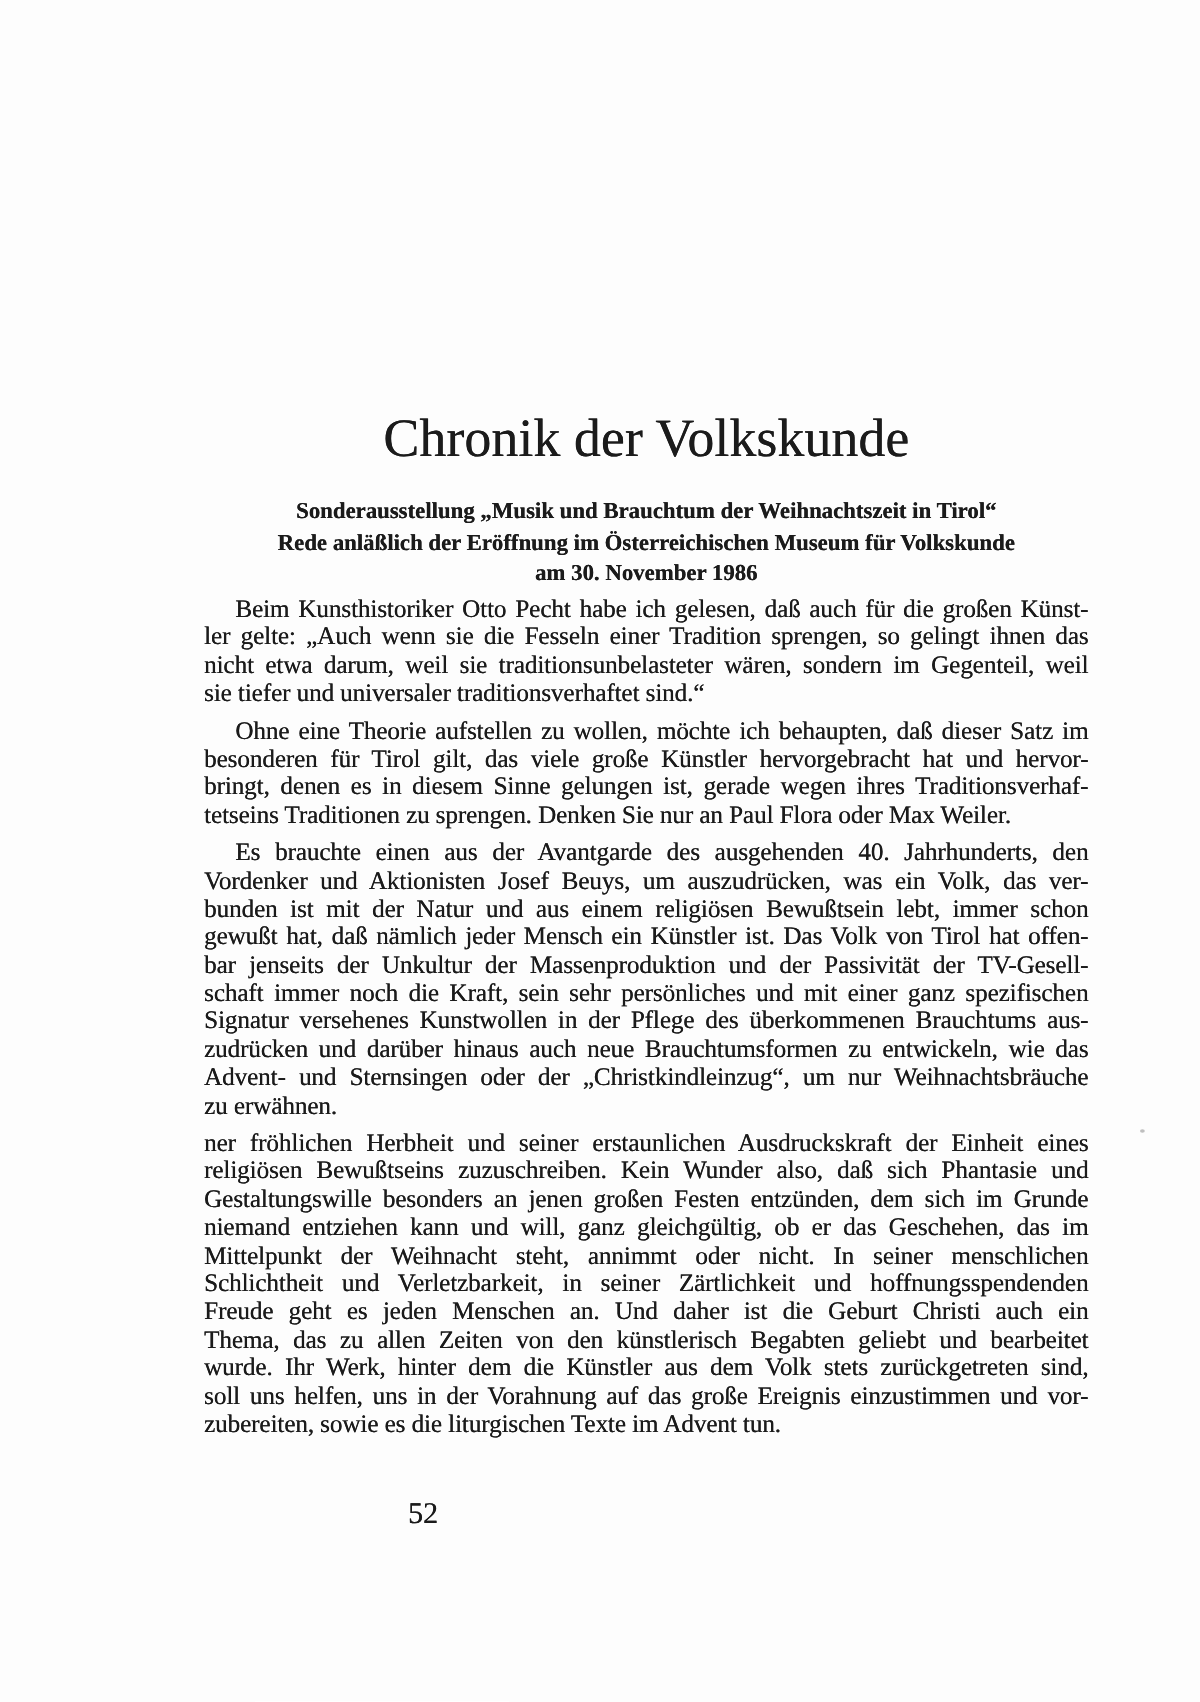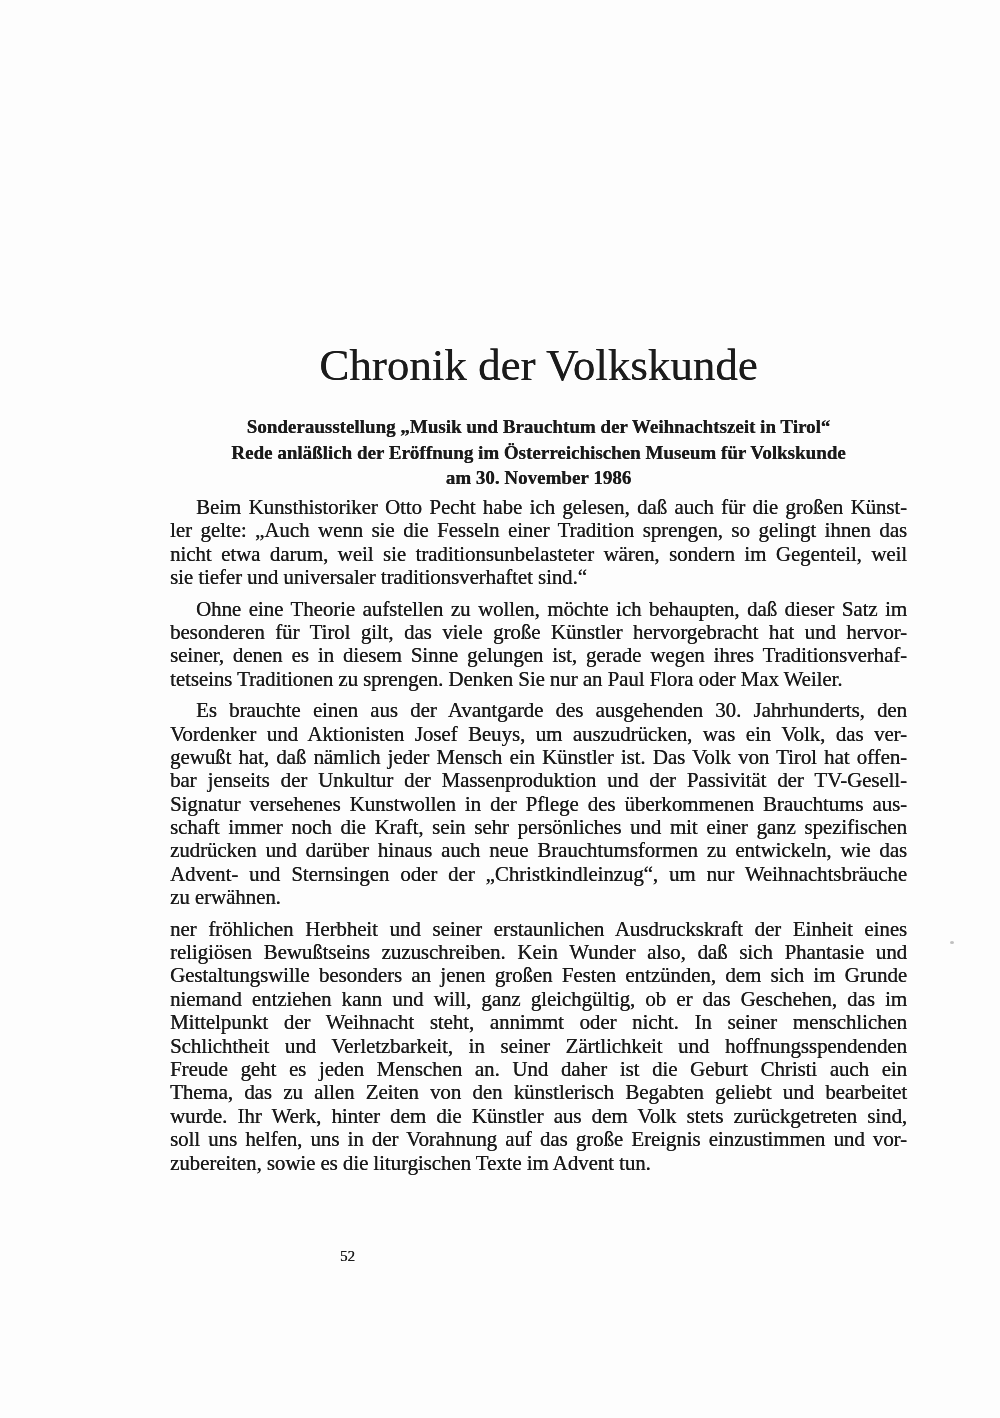--- a/index.html
+++ b/index.html
@@ -32,21 +32,21 @@
   .para{margin:0 0 8px 0;}
   .line{
     text-align:justify;
     text-align-last:justify;
     height:23.4px;
   }
   .line.last{text-align-last:left;}
   .line.first{text-indent:26px;}
   .page-number{
     position:absolute;left:170px;top:1247px;
-    font-size:15px;line-height:1.2;
+    font-size:25px;line-height:1.2;
     text-shadow:0.2px 0 0 currentColor;
   }
   .artifact{
     position:absolute;left:950px;top:941px;
     width:4px;height:3px;border-radius:50%;
     background:#b4b4b4;opacity:.85;
   }
 </style>
 </head>
 <body>
@@ -65,30 +65,31 @@
     <div class="body-text">
         <div class="para">
           <div class="line first">Beim Kunsthistoriker Otto Pecht habe ich gelesen, daß auch für die großen Künst-</div>
           <div class="line">ler gelte: „Auch wenn sie die Fesseln einer Tradition sprengen, so gelingt ihnen das</div>
           <div class="line">nicht etwa darum, weil sie traditionsunbelasteter wären, sondern im Gegenteil, weil</div>
           <div class="line last">sie tiefer und universaler traditionsverhaftet sind.“</div>
         </div>
         <div class="para">
           <div class="line first">Ohne eine Theorie aufstellen zu wollen, möchte ich behaupten, daß dieser Satz im</div>
           <div class="line">besonderen für Tirol gilt, das viele große Künstler hervorgebracht hat und hervor-</div>
-          <div class="line">seiner, denen es in diesem Sinne gelungen ist, gerade wegen ihres Traditionsverhaf-</div>
+          <div class="line">bringt, denen es in diesem Sinne gelungen ist, gerade wegen ihres Traditionsverhaf-</div>
           <div class="line last">tetseins Traditionen zu sprengen. Denken Sie nur an Paul Flora oder Max Weiler.</div>
         </div>
         <div class="para">
-          <div class="line first">Es brauchte einen aus der Avantgarde des ausgehenden 30. Jahrhunderts, den</div>
+          <div class="line first">Es brauchte einen aus der Avantgarde des ausgehenden 40. Jahrhunderts, den</div>
           <div class="line">Vordenker und Aktionisten Josef Beuys, um auszudrücken, was ein Volk, das ver-</div>
+          <div class="line">bunden ist mit der Natur und aus einem religiösen Bewußtsein lebt, immer schon</div>
           <div class="line">gewußt hat, daß nämlich jeder Mensch ein Künstler ist. Das Volk von Tirol hat offen-</div>
           <div class="line">bar jenseits der Unkultur der Massenproduktion und der Passivität der TV-Gesell-</div>
+          <div class="line">schaft immer noch die Kraft, sein sehr persönliches und mit einer ganz spezifischen</div>
           <div class="line">Signatur versehenes Kunstwollen in der Pflege des überkommenen Brauchtums aus-</div>
-          <div class="line">schaft immer noch die Kraft, sein sehr persönliches und mit einer ganz spezifischen</div>
           <div class="line">zudrücken und darüber hinaus auch neue Brauchtumsformen zu entwickeln, wie das</div>
           <div class="line">Advent- und Sternsingen oder der „Christkindleinzug“, um nur Weihnachtsbräuche</div>
           <div class="line last">zu erwähnen.</div>
         </div>
         <div class="para">
           <div class="line">ner fröhlichen Herbheit und seiner erstaunlichen Ausdruckskraft der Einheit eines</div>
           <div class="line">religiösen Bewußtseins zuzuschreiben. Kein Wunder also, daß sich Phantasie und</div>
           <div class="line">Gestaltungswille besonders an jenen großen Festen entzünden, dem sich im Grunde</div>
           <div class="line">niemand entziehen kann und will, ganz gleichgültig, ob er das Geschehen, das im</div>
           <div class="line">Mittelpunkt der Weihnacht steht, annimmt oder nicht. In seiner menschlichen</div>

